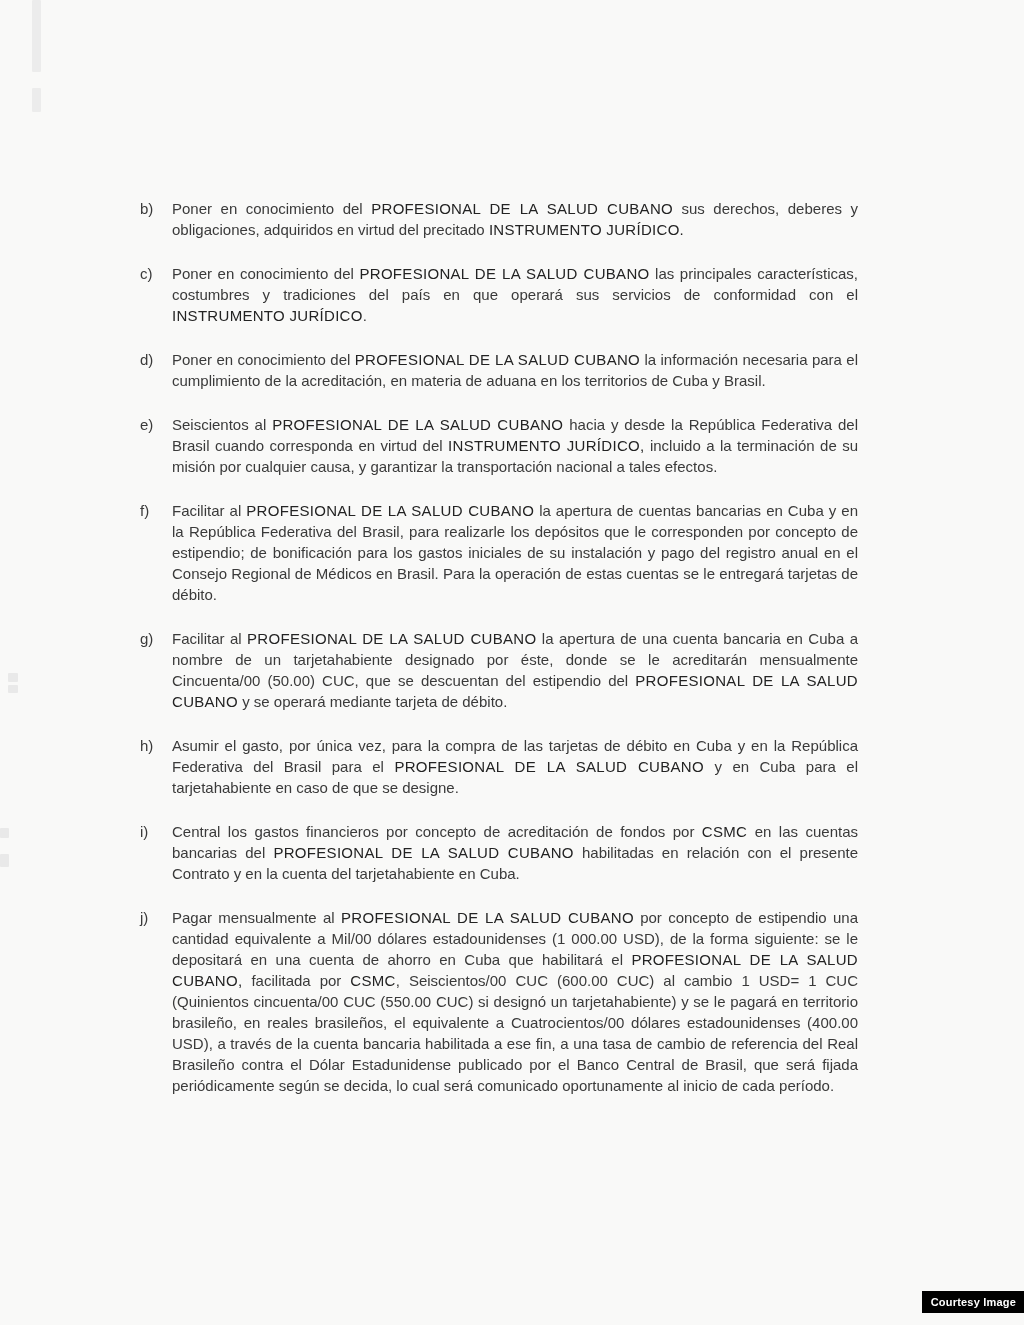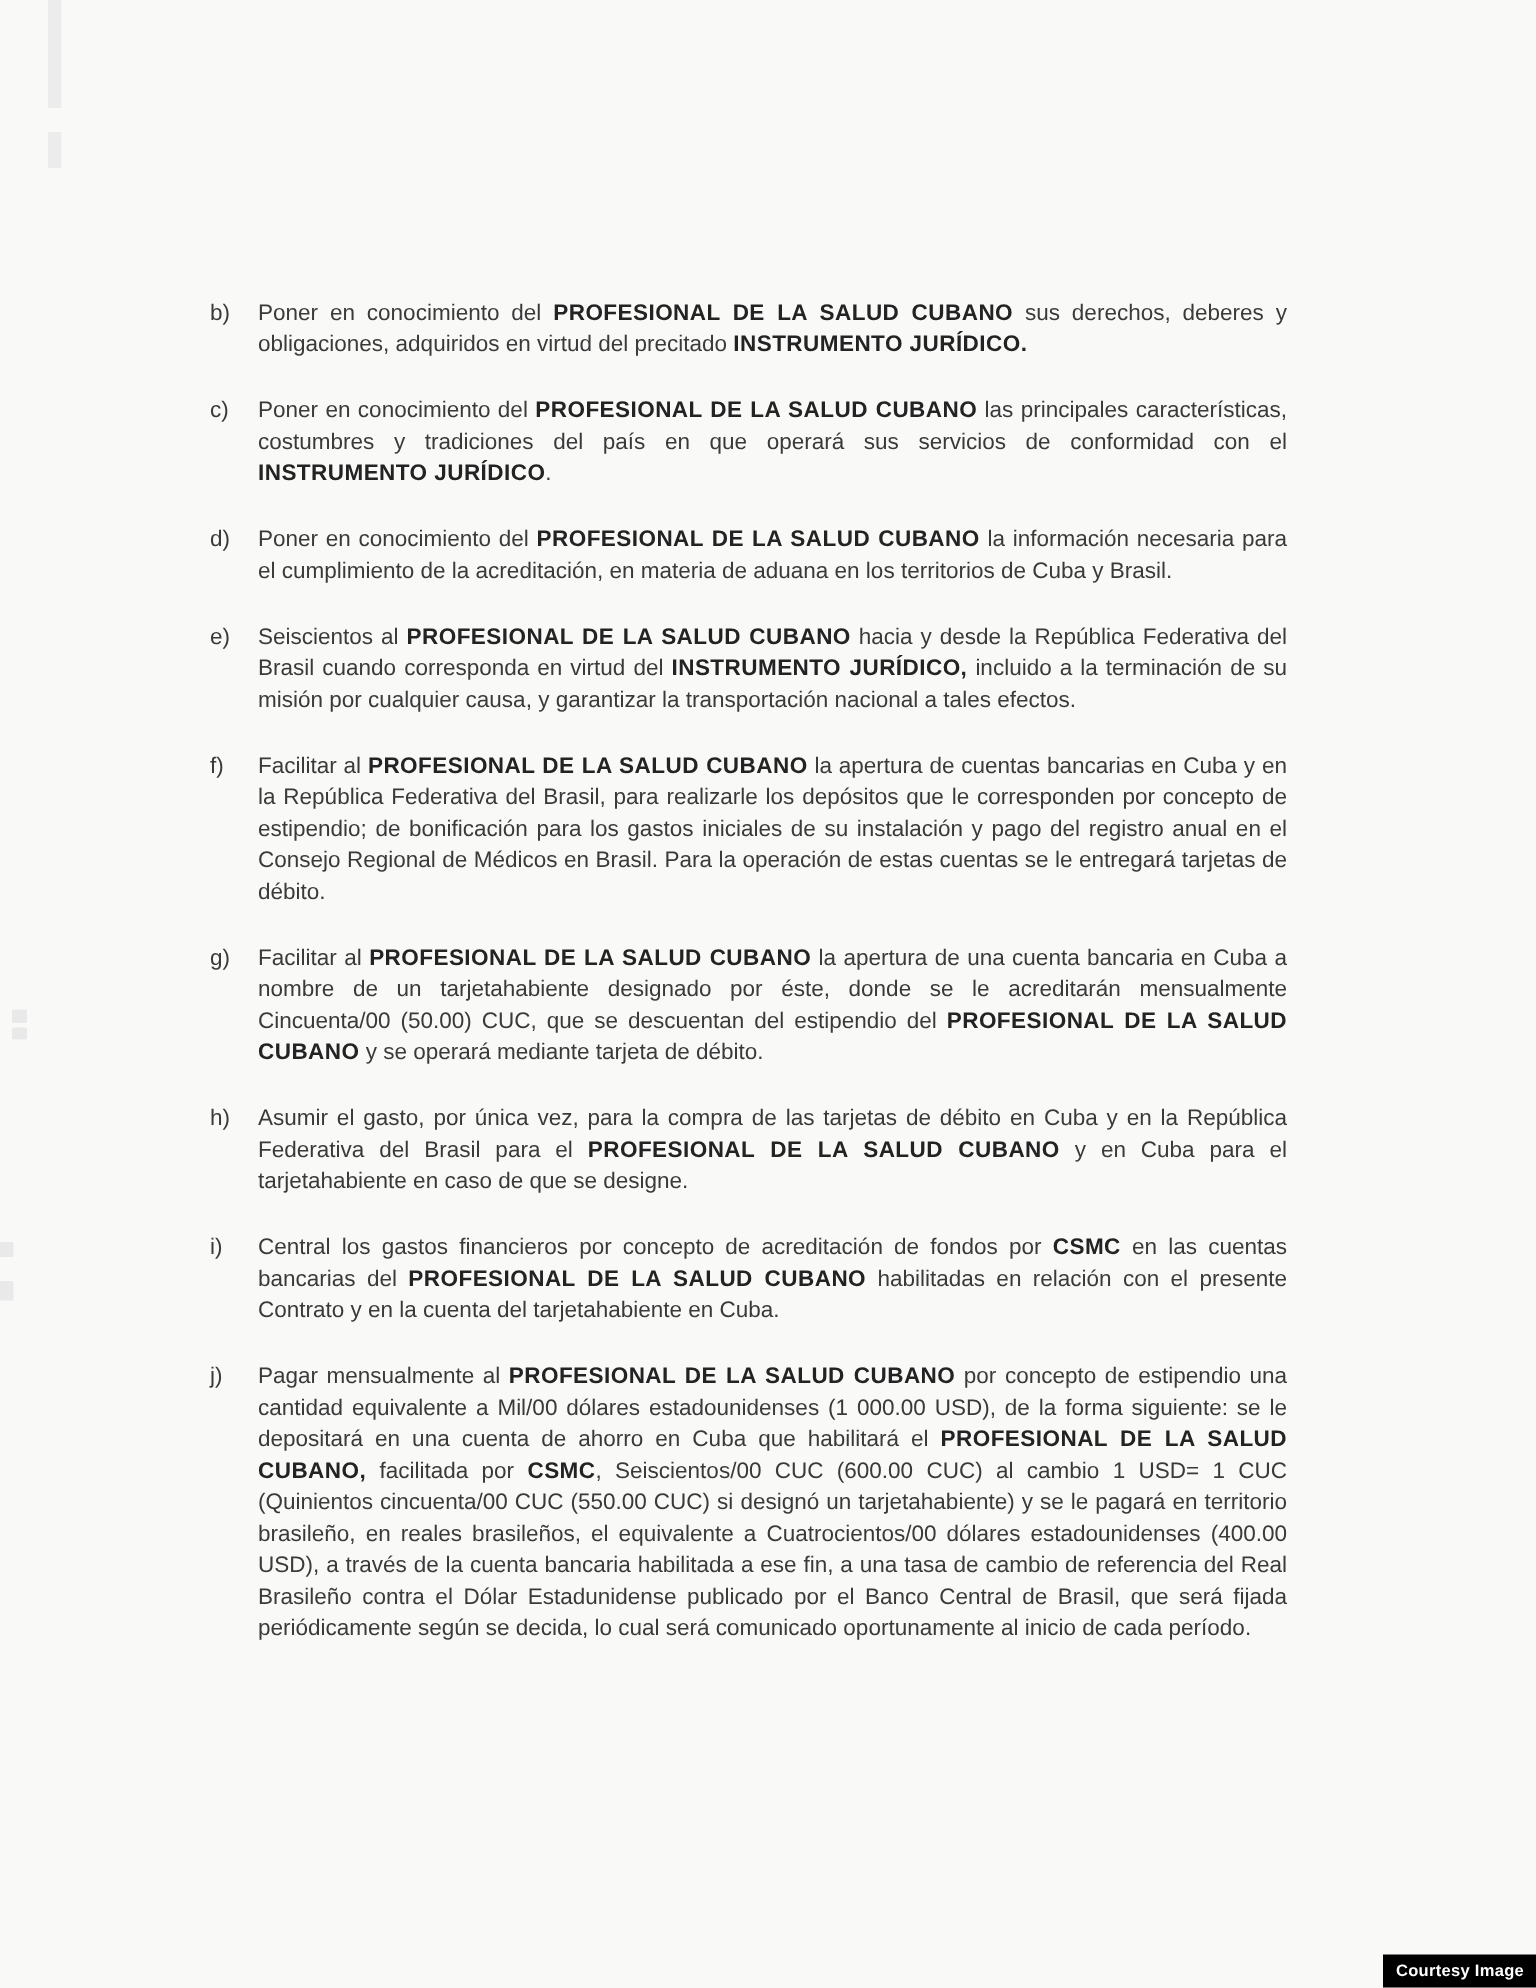--- a/index.html
+++ b/index.html
@@ -47,28 +47,28 @@
     position: relative;
     margin: 0 0 23px 0;
   }
   .para:last-child { margin-bottom: 0; }
   .letter {
     position: absolute;
     left: -32px;
     top: 0;
   }
   .bold {
-    font-weight: bold;
+    font-weight: normal;
     color: #232323;
     letter-spacing: 0.3px;
   }
   .badge {
     position: absolute;
     right: 0;
-    bottom: 0;
+    bottom: 12px;
     background: #000000;
     color: #ffffff;
     font-size: 11px;
     font-weight: bold;
     line-height: 14px;
     padding: 4px 8px 4px 9px;
     letter-spacing: 0.2px;
   }
 </style>
 </head>

